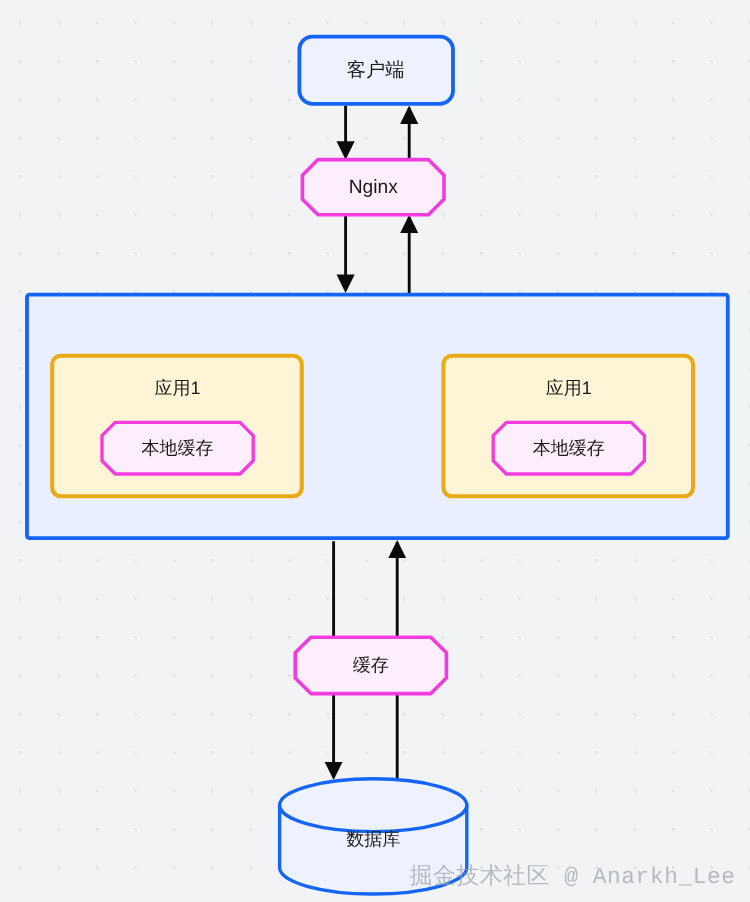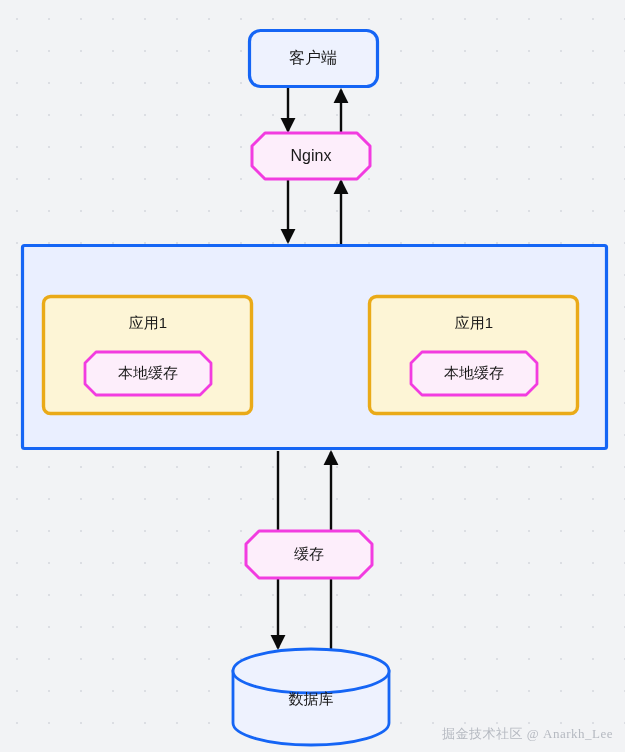--- a/index.html
+++ b/index.html
@@ -44,22 +44,22 @@
     text-anchor: middle;
     dominant-baseline: middle;
   }
   .label-cn-16 { font-size: 16px; }
   .label-cn-15 { font-size: 15px; }
   .label-en-16 { font-size: 16px; }
   .watermark-text {
     position: absolute;
     right: 12px;
     bottom: 9px;
-    font-family: Liberation Serif, serif;
-    font-size: 13px;
+    font-family: Liberation Mono, monospace;
+    font-size: 19px;
     color: #9ea3ad;
     opacity: 0.72;
     letter-spacing: 0.5px;
     white-space: nowrap;
     pointer-events: none;
   }
 </style>
 </head>
 <body>
 

